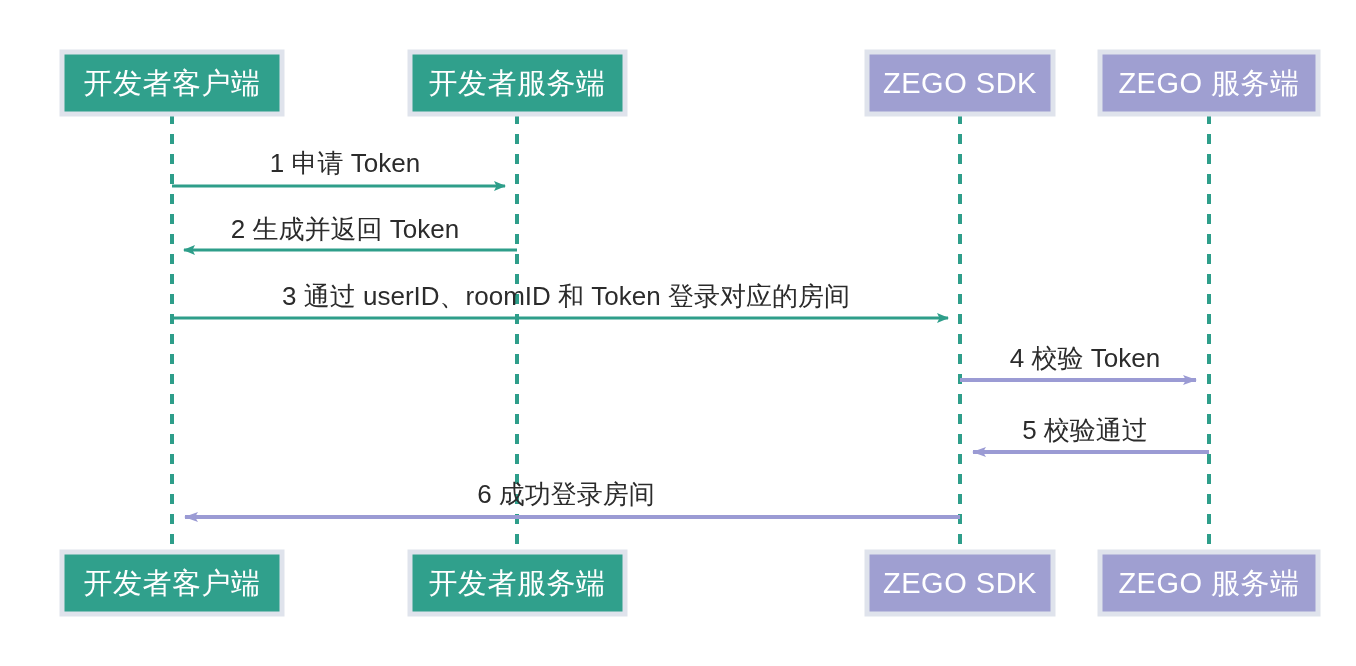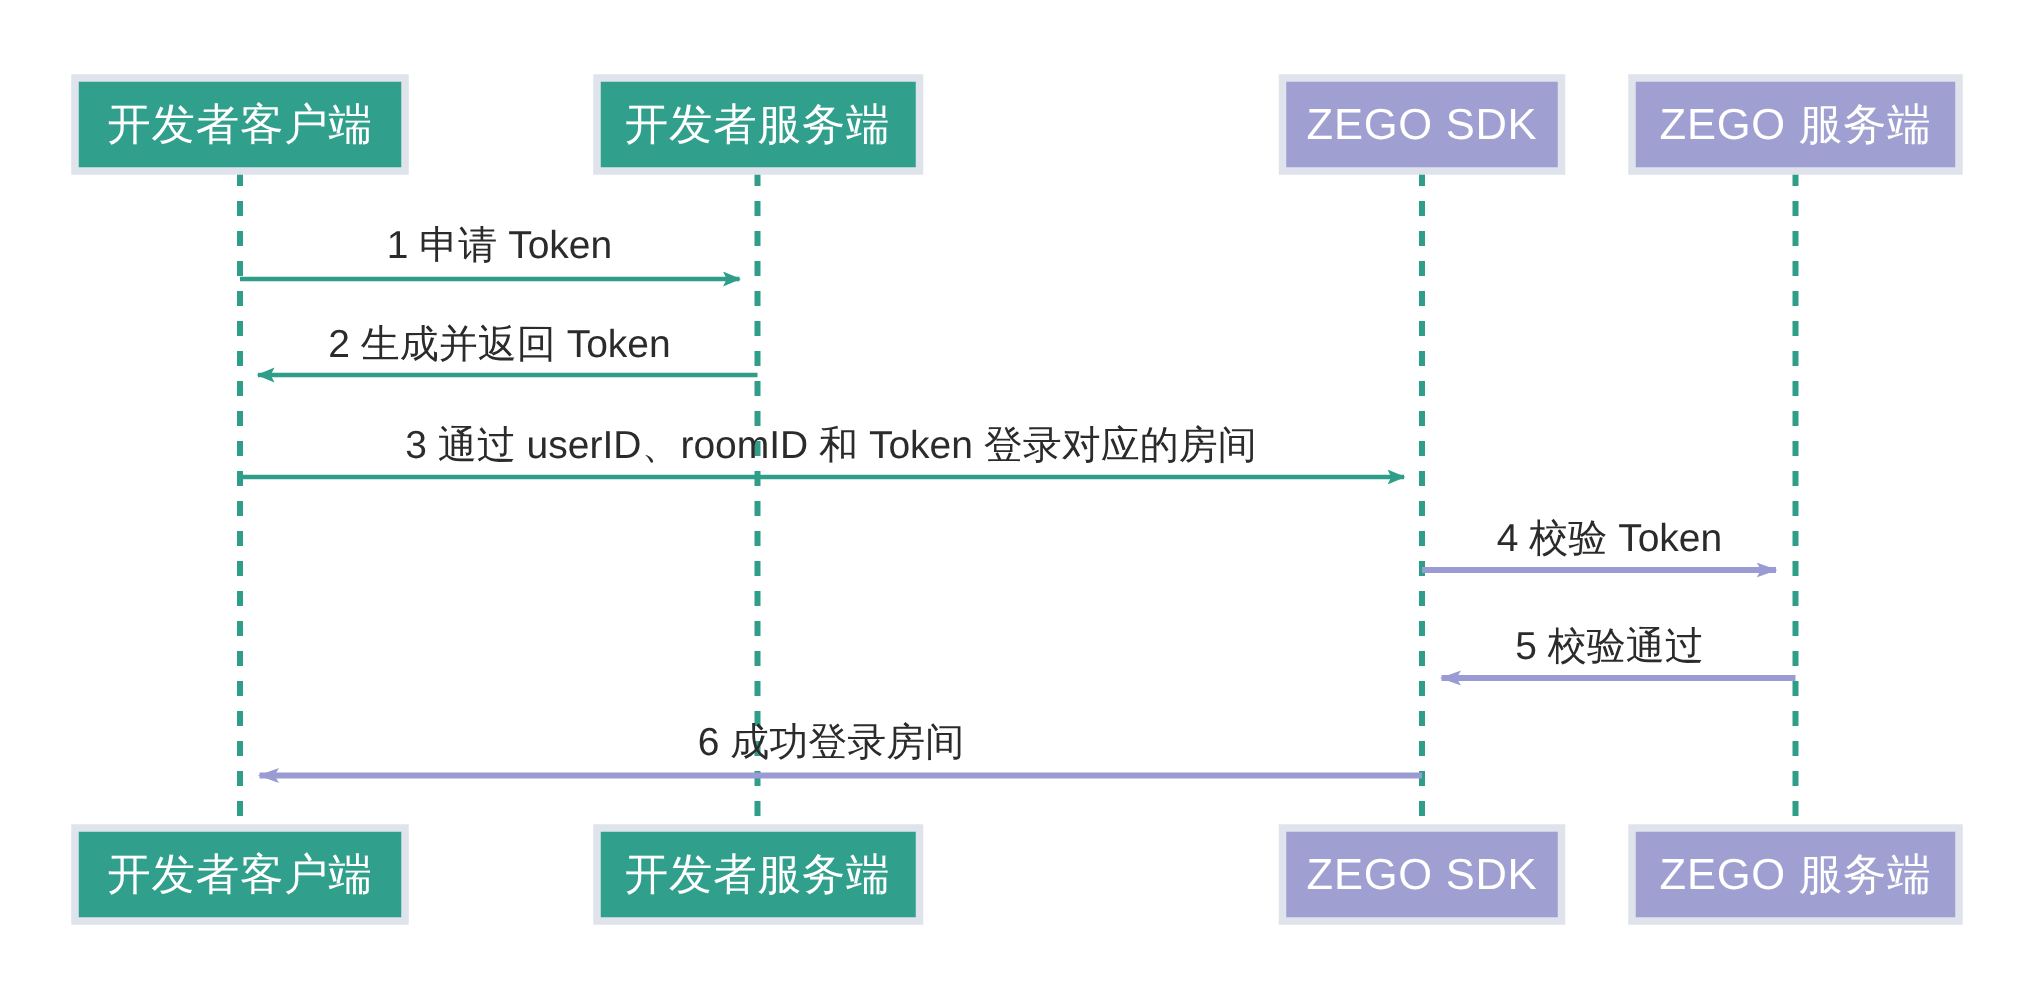--- a/index.html
+++ b/index.html
@@ -9,21 +9,21 @@
   }
   body {
     width: 1356px;
     height: 666px;
     position: relative;
     overflow: hidden;
     font-family: "Liberation Sans", "DejaVu Sans", sans-serif;
   }
   #diagram-root {
     position: absolute;
-    left: 0; top: 0;
+    left: 12px; top: 0;
     width: 1281px;
     height: 666px;
   }
   #seq-svg {
     position: absolute;
     left: 0; top: 0;
     width: 1356px;
     height: 666px;
     display: block;
   }

